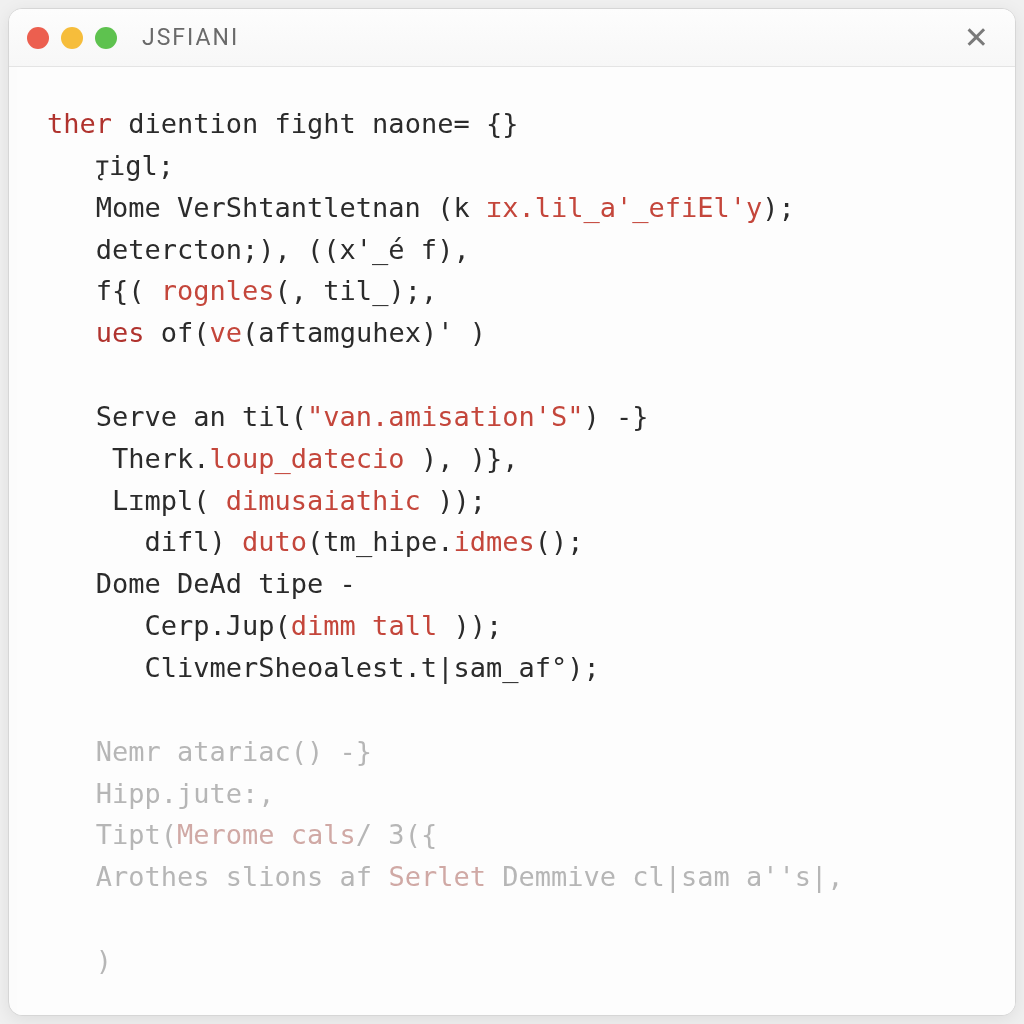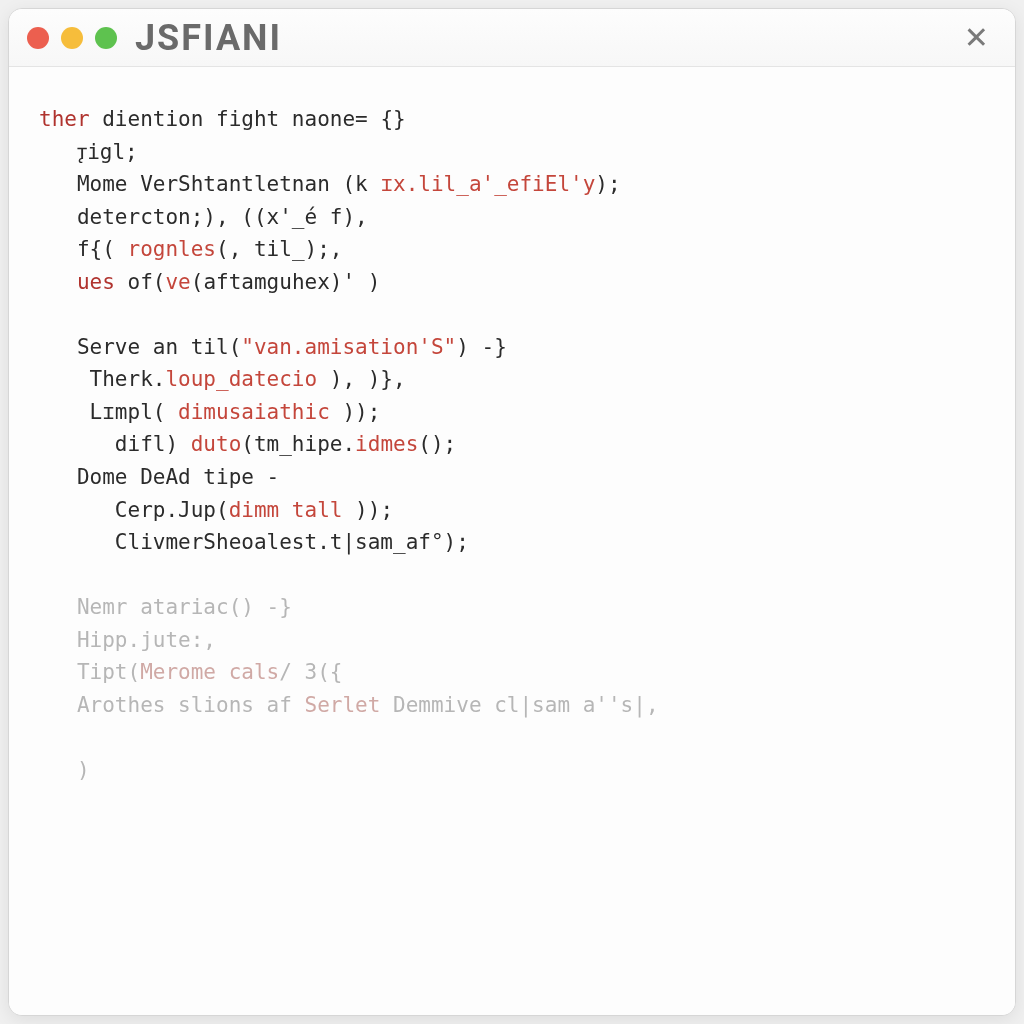--- a/index.html
+++ b/index.html
@@ -33,44 +33,45 @@
     gap: 12px;
     align-items: center;
   }
   .traffic-light {
     width: 22px; height: 22px; border-radius: 50%;
   }
   .tl-red { background: #ec5f4f; }
   .tl-yellow { background: #f6bd3b; }
   .tl-green { background: #5ec24f; }
   .title {
-    margin-left: 18px;
-    font-size: 36px;
+    margin-left: 25px;
+    font-size: 23px;
     letter-spacing: 2px;
     color: #6a6a6a;
-    font-weight: 700;
+    font-weight: 400;
   }
   .close-x {
     margin-left: auto;
     font-size: 30px;
     color: #7a7a7a;
     cursor: pointer;
     padding: 4px 8px;
     line-height: 1;
   }
   .editor {
     flex: 1;
     padding: 36px 30px 20px 30px;
     font-family: "SF Mono", "Menlo", "Consolas", monospace;
-    font-size: 21px;
+    font-size: 27px;
     line-height: 1.55;
     color: #2b2b2b;
     white-space: pre;
     overflow: hidden;
     background: #fdfdfd;
+    margin-left: 8px;
   }
   .kw   { color: #b0332e; }           
   .str  { color: #c4463b; }           
   .lit  { color: #c4463b; }           
   .muted{ color: #b6b6b6; }           
   .muted .str, .muted .lit, .muted .kw { color: #d0a9a5; }
   .op   { color: #2b2b2b; }
 </style>
 </head>
 <body>

